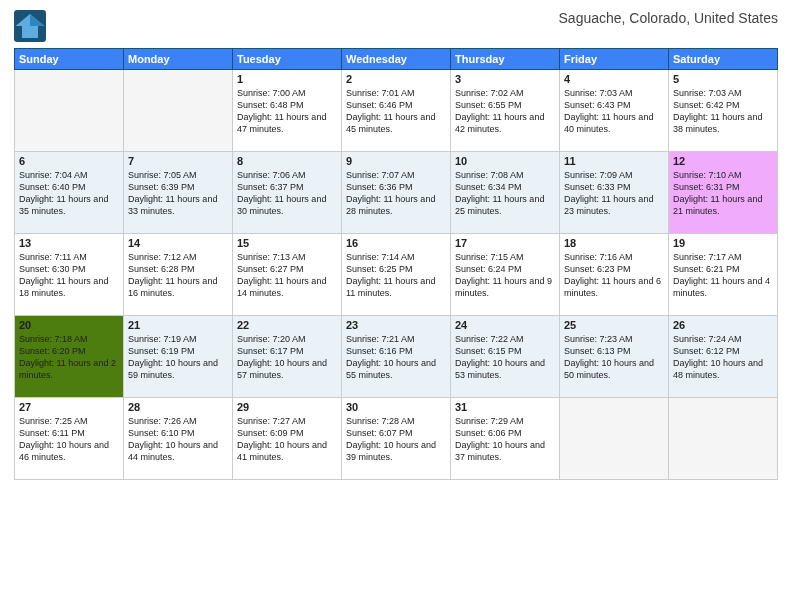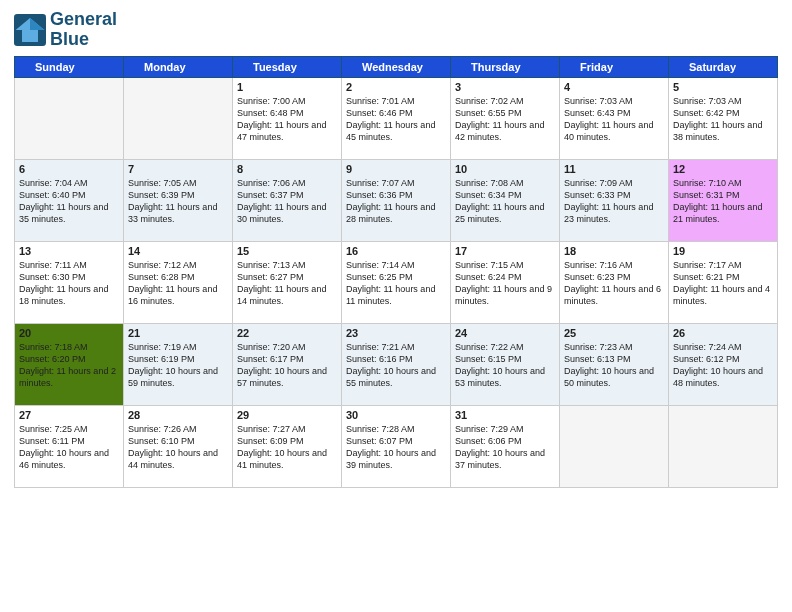--- a/index.html
+++ b/index.html
@@ -48,25 +48,25 @@
     .location-title {
       font-size: 14px;
       color: #444;
     }
     .calendar {
       width: 100%;
       border-collapse: collapse;
       table-layout: fixed;
     }
     .calendar th {
-      background: #1d4ed8;
+      background: #3b82f6;
       color: #fff;
       font-size: 11px;
       font-weight: bold;
-      padding: 4px 20px;
+      padding: 4px 4px;
       text-align: left;
       border: 1px solid #1a5276;
     }
     .calendar td {
       border: 1px solid #ccc;
       vertical-align: top;
       padding: 3px 4px;
       font-size: 9px;
       color: #222;
       height: 82px;
@@ -91,26 +91,23 @@
 <body>
 
 <div class="page">
   <div class="header">
     <div class="logo">
       <svg class="logo-icon" viewBox="0 0 40 40">
         <rect x="0" y="0" width="40" height="40" rx="4" fill="#1a5276"></rect>
         <polygon points="20,5 38,20 30,20 30,35 10,35 10,20 2,20" fill="#5dade2"></polygon>
         <polygon points="20,5 38,20 20,20" fill="#2e86c1"></polygon>
       </svg>
-      <div class="logo-text">
-        <div>General</div>
-        <div>Blue</div>
-      </div>
     </div>
     <div class="title-block">
+      <div class="location-title">Saguache, Colorado, United States</div>
     </div>
   </div>
 
   <table class="calendar">
     <thead>
       <tr>
         <th>Sunday</th>
         <th>Monday</th>
         <th>Tuesday</th>
         <th>Wednesday</th>

